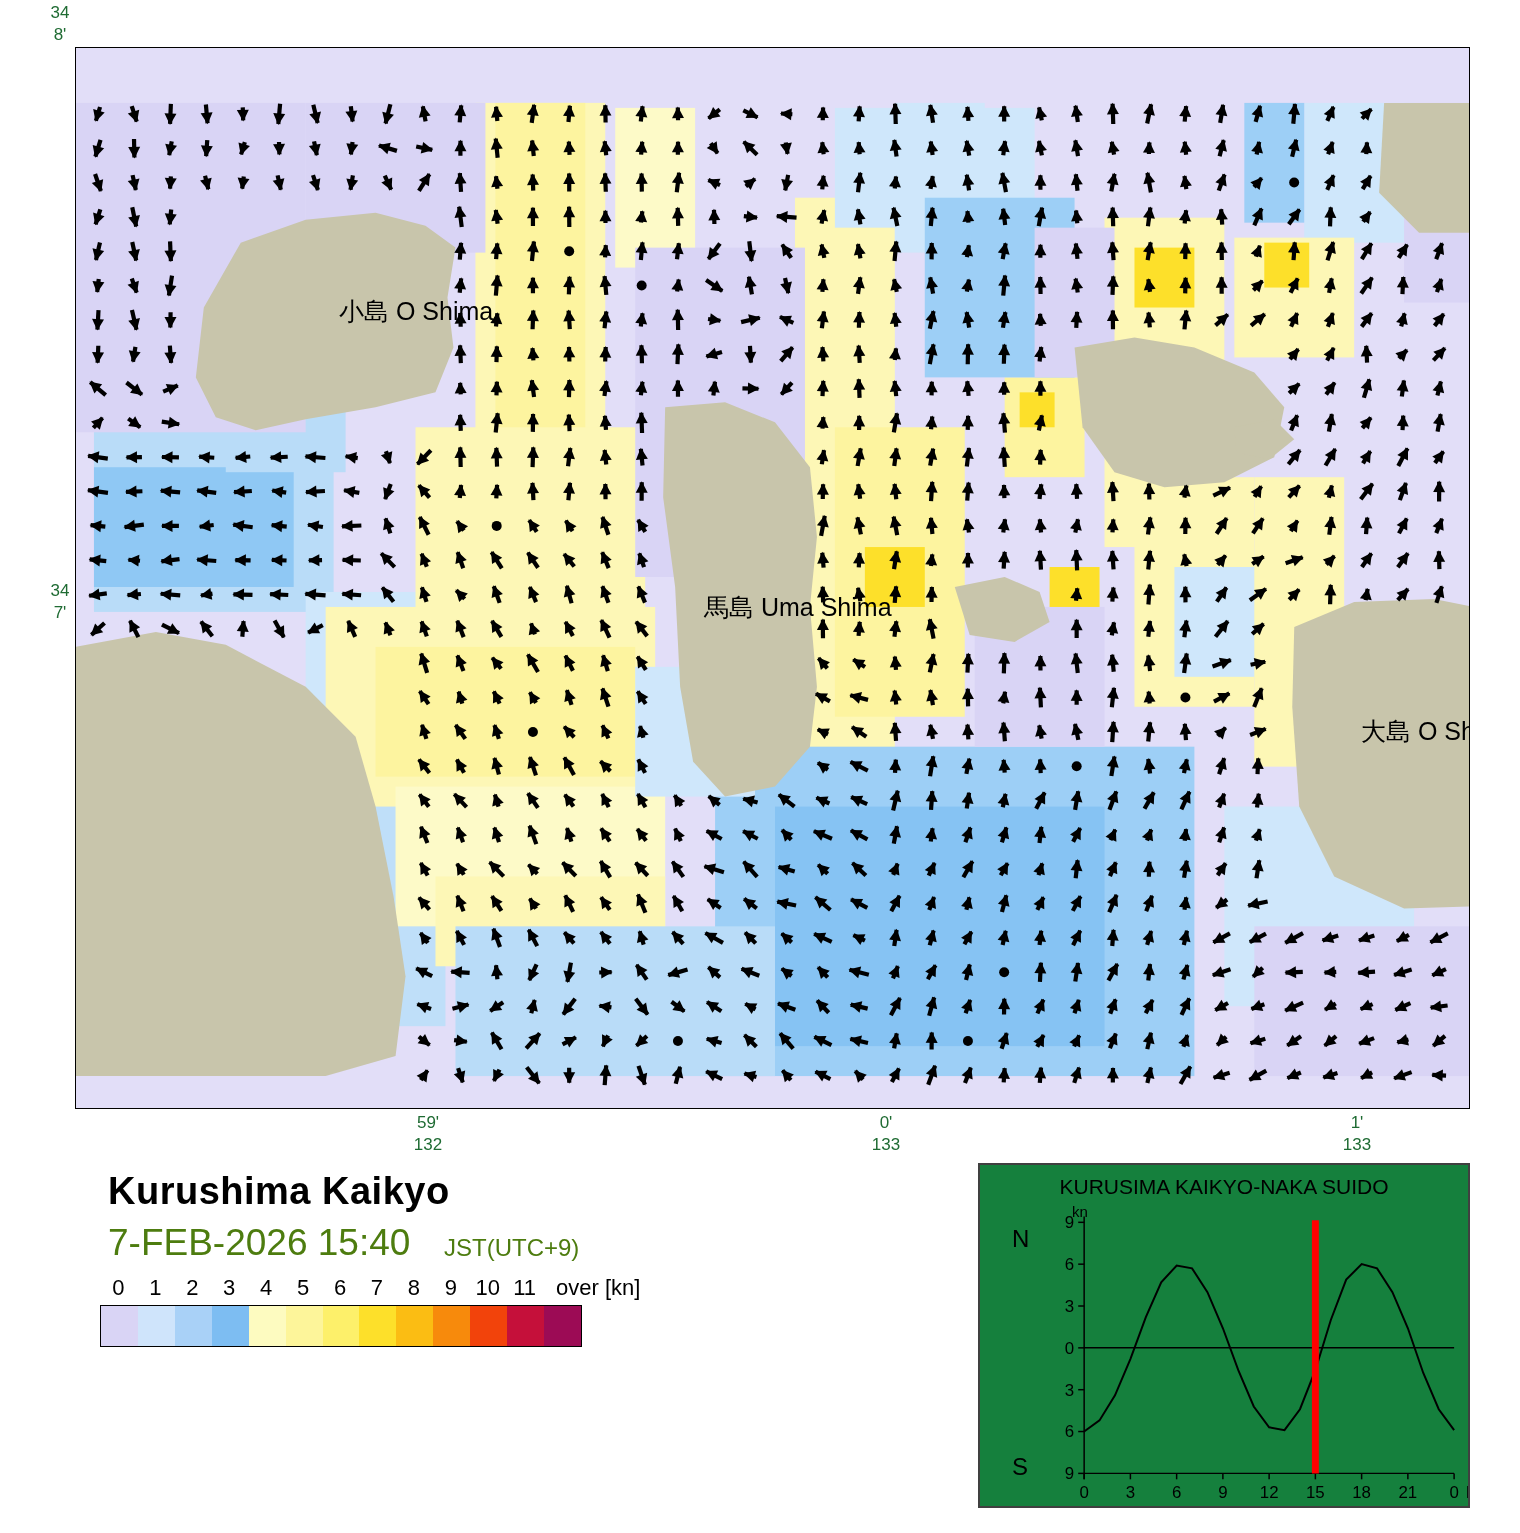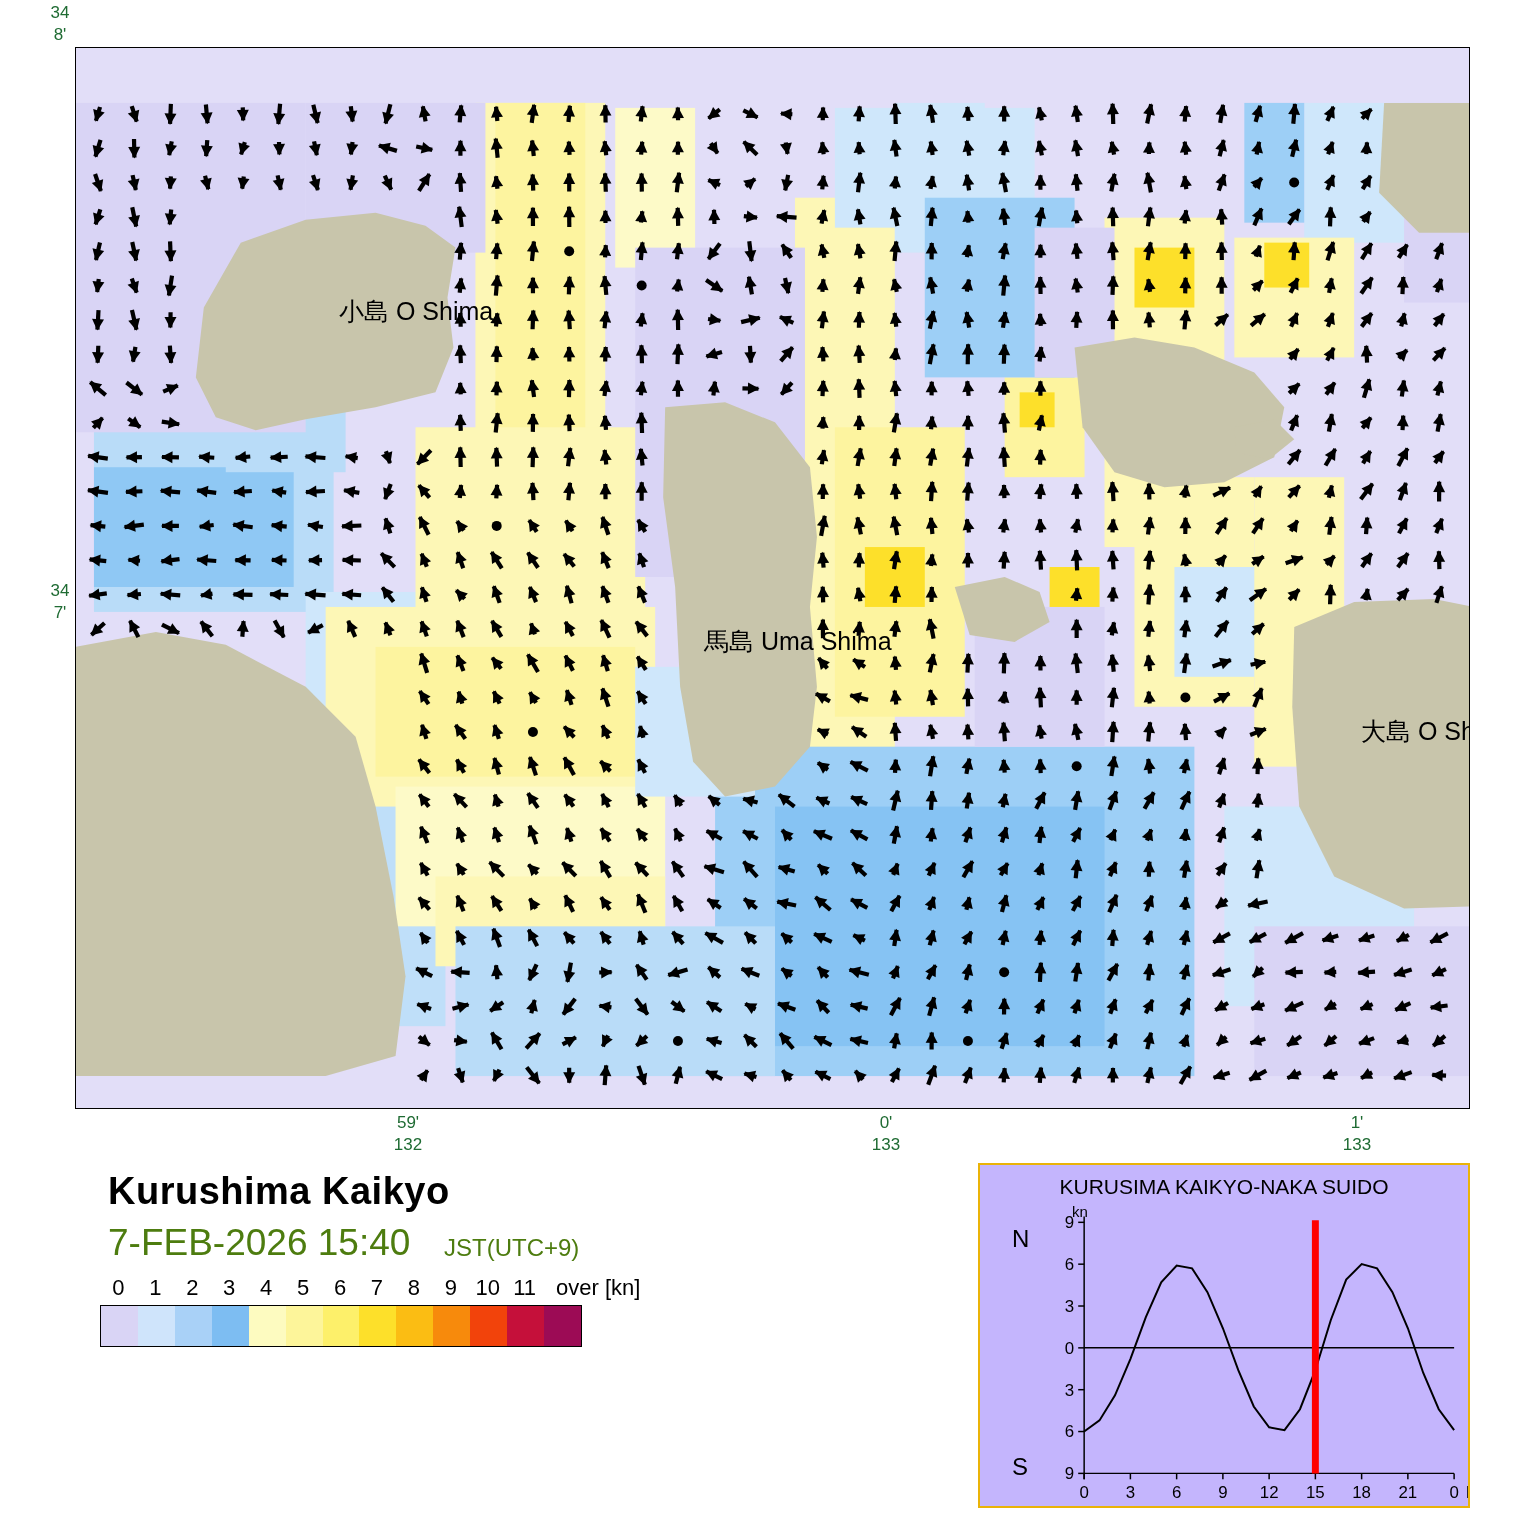--- a/index.html
+++ b/index.html
@@ -23,21 +23,21 @@
 
   
   #scale-wrap{position:absolute;left:100px;top:1275px;width:480px;}
   #scale-nums{position:relative;height:26px;}
   #scale-nums div{position:absolute;top:0;font-size:22px;color:#000;text-align:center;}
   #scale-bar{position:absolute;left:100px;top:1305px;width:480px;height:40px;display:flex;border:1px solid #000;box-sizing:content-box;}
   #scale-bar div{flex:1 1 0;height:100%;}
   #scale-unit{position:absolute;left:556px;top:1275px;font-size:22px;color:#000;white-space:nowrap;}
 
   
-  #graph-panel{position:absolute;left:978px;top:1163px;width:492px;height:345px;border:2px solid #eab308;background:#c4b5fd;box-sizing:border-box;}
+  #graph-panel{position:absolute;left:978px;top:1163px;width:492px;height:345px;border:2px solid #404040;background:#15803d;box-sizing:border-box;}
   #graph-title{position:absolute;left:0;top:10px;width:100%;text-align:center;font-size:21px;color:#000;}
   #graph-unit{position:absolute;left:92px;top:38px;font-size:15px;color:#000;}
   #g-N{position:absolute;left:32px;top:60px;font-size:24px;color:#000;}
   #g-S{position:absolute;left:32px;top:288px;font-size:24px;color:#000;}
   #graph-svg{position:absolute;left:0;top:0;width:100%;height:100%;}
 </style>
 </head>
 <body>
 
 <div id="map-frame">
@@ -1722,40 +1722,40 @@
         <polygon points="1319.0592734461036,1032.6924831193805 1327.9065202840668,1023.1463465506869 1331.9565948466477,1034.442226155106" fill="#000"></polygon>
         <line x1="1372.023479602748" y1="1029.5336440091637" x2="1358.1765203972518" y2="1028.866355990836" stroke="#000" stroke-width="4.2"></line>
         <polygon points="1357.127737483947,1028.8158149109145 1368.9531557012813,1023.3787215711659 1368.3755433593208,1035.3648120089365" fill="#000"></polygon>
       </g>
   </svg>
 
   <div class="island-name" style="left:250px;top:248px;">
     <span>小島</span>
     <span>O Shima</span>
   </div>
-  <div class="island-name" style="left:615px;top:578px;">
+  <div class="island-name" style="left:615px;top:544px;">
     <span>馬島</span>
     <span>Uma Shima</span>
   </div>
   <div class="island-name" style="left:1272px;top:668px;">
     <span>大島</span>
     <span>O Shima</span>
   </div>
 </div>
 
 <div class="ax-lab" style="left:40px;top:2px;width:40px;">
   <span>34</span>
     <span>8'</span>
 </div>
 <div class="ax-lab" style="left:40px;top:580px;width:40px;">
   <span>34</span>
     <span>7'</span>
 </div>
 
-<div class="ax-lab" style="left:368px;top:1112px;width:80px;">
+<div class="ax-lab" style="left:388px;top:1112px;width:80px;">
   <span>59'</span>
     <span>132</span>
 </div>
 <div class="ax-lab" style="left:846px;top:1112px;width:80px;">
   <span>0'</span>
     <span>133</span>
 </div>
 <div class="ax-lab" style="left:1317px;top:1112px;width:80px;">
   <span>1'</span>
     <span>133</span>

